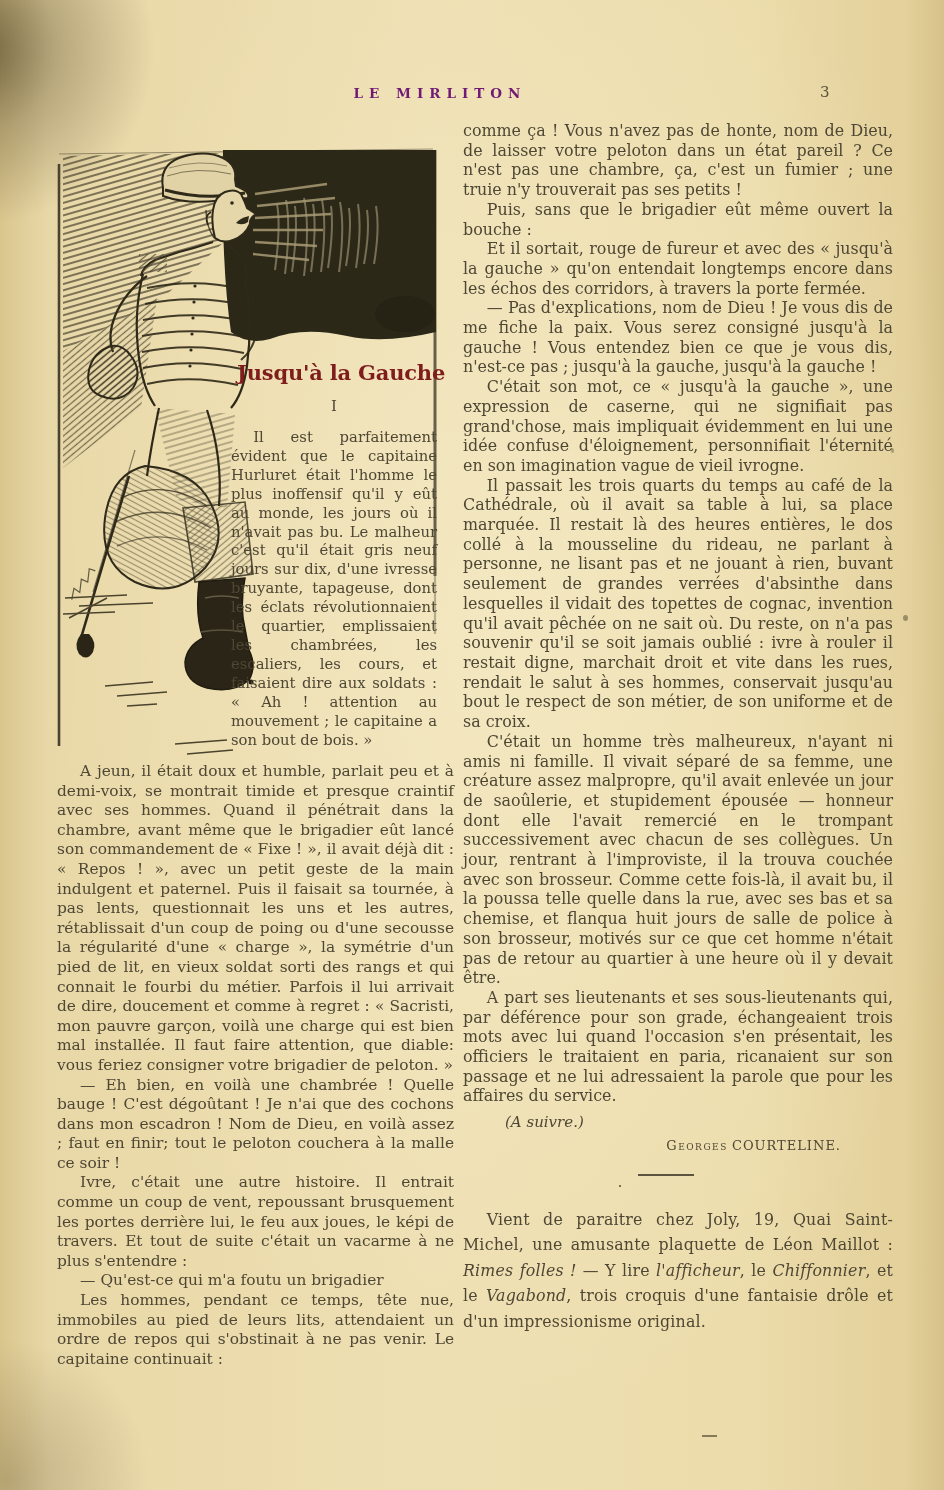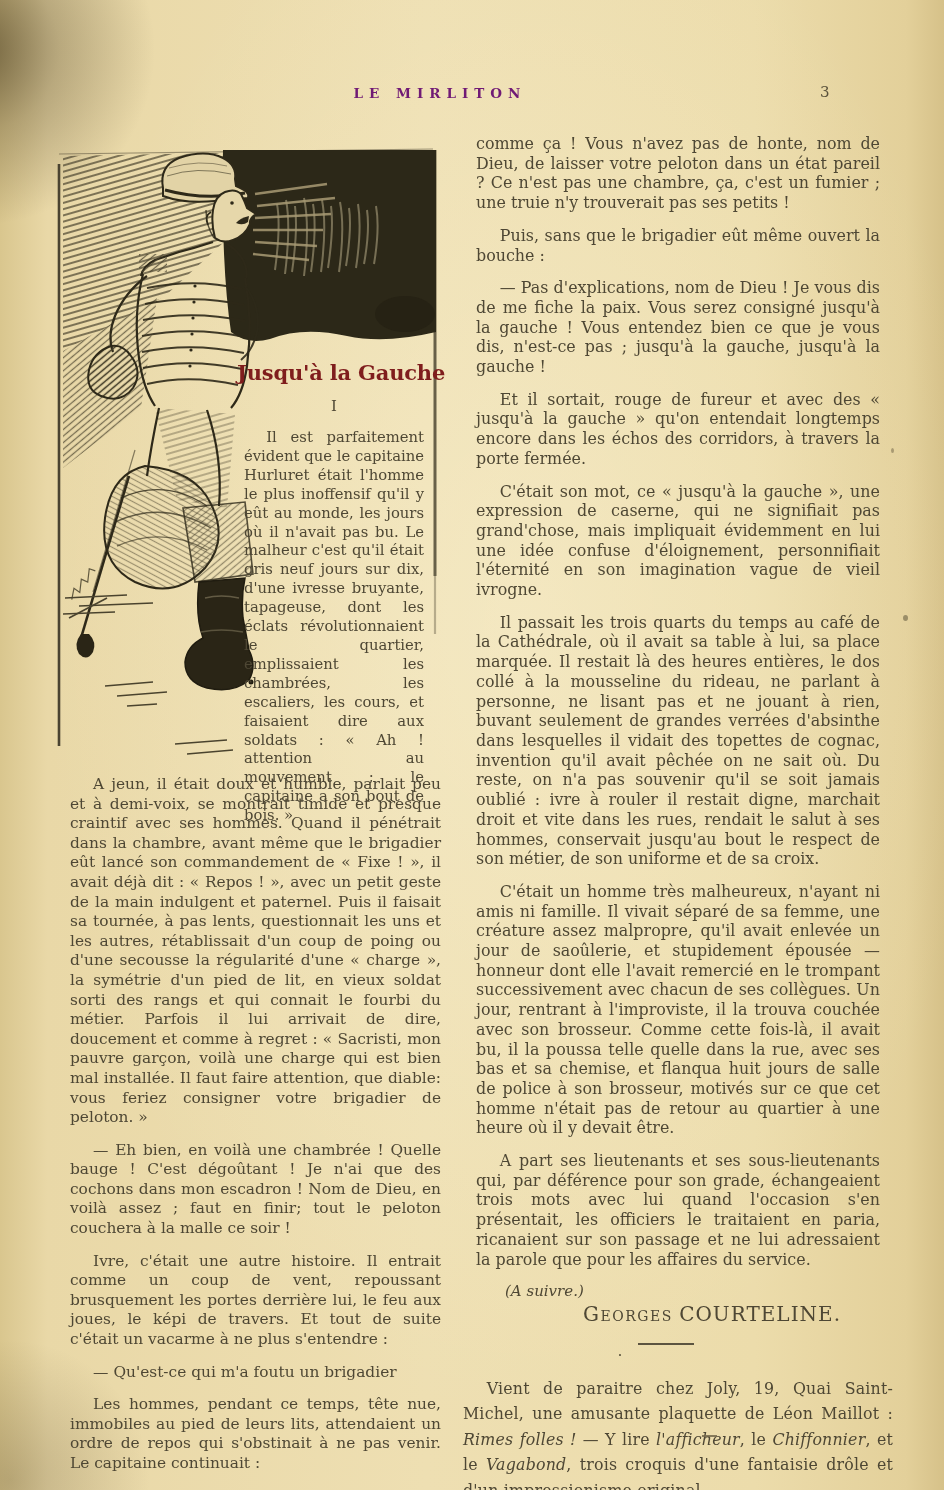--- a/index.html
+++ b/index.html
@@ -13,27 +13,27 @@
       radial-gradient(ellipse at 55% 42%, rgba(255,249,224,0.35) 0%, rgba(0,0,0,0) 65%),
       linear-gradient(90deg,#d9c68e 0%, #e9d8a7 5%, #eedfb2 45%, #ecdcab 80%, #e3d09a 96%, #d6c189 100%);
   }
   .masthead-row{position:absolute;left:0;top:83px;width:880px;text-align:center;}
   .masthead{display:inline-block;font-size:13.5px;letter-spacing:6px;color:#701a75;font-weight:bold;}
   .page-number{position:absolute;left:820px;top:83px;font-size:15px;color:#5a523c;}
   .illustration{position:absolute;left:55px;top:146px;}
   .title-block{position:absolute;left:231px;top:360px;width:206px;}
   .article-title{margin:0;font-size:21px;font-weight:bold;letter-spacing:-0.2px;white-space:nowrap;color:#7f1d1d;padding-left:6px;}
   .chapter{margin-top:12px;text-align:center;font-size:15px;color:#4e4734;}
-  .p{margin:13px;text-align:justify;text-indent:1.5em;}
+  .p{margin:0;text-align:justify;text-indent:1.5em;}
   .intro{margin-top:13px;font-size:14.8px;line-height:18.9px;}
   .left-lower{position:absolute;left:57px;top:762px;width:397px;font-size:15.4px;line-height:19.6px;}
   .right-col{position:absolute;left:463px;top:121px;width:430px;font-size:15.9px;line-height:19.7px;}
   .noindent{text-indent:0;}
   .suivre{margin:7px 0 0 0;padding-left:42px;font-style:italic;font-size:15px;text-align:left;text-indent:0;}
-  .sig{margin:3px 0 0 0;text-align:right;padding-right:52px;font-size:20px;text-indent:0;}
+  .sig{margin:3px 0 0 0;text-align:right;padding-right:52px;font-size:13px;text-indent:0;}
   .sig .given{font-variant:small-caps;letter-spacing:1.5px;}
   .sig .family{letter-spacing:1px;}
   .rule{width:56px;height:0;border-top:2px solid #5c5440;margin:18px auto 0 auto;transform:translateX(-12px);}
   .ruledot{text-align:center;margin-top:1px;font-size:14px;transform:translateX(-58px);line-height:10px;}
   .notice{margin:20px 0 4px 0;font-size:15.8px;line-height:25.5px;letter-spacing:0.2px;text-align:justify;text-indent:1.5em;}
   .notice i{font-style:italic;}
   .bottom-dash{position:absolute;left:702px;top:1435px;width:15px;height:2px;background:#74694b;opacity:0.85;}
   .edge-speck{position:absolute;left:903px;top:615px;width:5px;height:6px;border-radius:50%;background:rgba(95,85,58,0.55);}
   .edge-speck2{position:absolute;left:891px;top:448px;width:3px;height:5px;border-radius:50%;background:rgba(95,85,58,0.45);}
 </style>
@@ -176,22 +176,22 @@
   <p class="p">A jeun, il était doux et humble, parlait peu et à demi-voix, se montrait timide et presque craintif avec ses hommes. Quand il pénétrait dans la chambre, avant même que le brigadier eût lancé son commandement de « Fixe ! », il avait déjà dit : « Repos ! », avec un petit geste de la main indulgent et paternel. Puis il faisait sa tournée, à pas lents, questionnait les uns et les autres, rétablissait d'un coup de poing ou d'une secousse la régularité d'une « charge », la symétrie d'un pied de lit, en vieux soldat sorti des rangs et qui connait le fourbi du métier. Parfois il lui arrivait de dire, doucement et comme à regret : « Sacristi, mon pauvre garçon, voilà une charge qui est bien mal installée. Il faut faire attention, que diable: vous feriez consigner votre brigadier de peloton. »</p>
   <p class="p">— Eh bien, en voilà une chambrée ! Quelle bauge ! C'est dégoûtant ! Je n'ai que des cochons dans mon escadron ! Nom de Dieu, en voilà assez ; faut en finir; tout le peloton couchera à la malle ce soir !</p>
   <p class="p">Ivre, c'était une autre histoire. Il entrait comme un coup de vent, repoussant brusquement les portes derrière lui, le feu aux joues, le képi de travers. Et tout de suite c'était un vacarme à ne plus s'entendre :</p>
   <p class="p">— Qu'est-ce qui m'a foutu un brigadier</p>
   <p class="p">Les hommes, pendant ce temps, tête nue, immobiles au pied de leurs lits, attendaient un ordre de repos qui s'obstinait à ne pas venir. Le capitaine continuait :</p>
 </div>
 
 <div class="right-col">
   <p class="p noindent">comme ça ! Vous n'avez pas de honte, nom de Dieu, de laisser votre peloton dans un état pareil ? Ce n'est pas une chambre, ça, c'est un fumier ; une truie n'y trouverait pas ses petits !</p>
   <p class="p">Puis, sans que le brigadier eût même ouvert la bouche :</p>
+  <p class="p">Et il sortait, rouge de fureur et avec des « jusqu'à la gauche » qu'on entendait longtemps encore dans les échos des corridors, à travers la porte fermée.</p>
   <p class="p">— Pas d'explications, nom de Dieu ! Je vous dis de me fiche la paix. Vous serez consigné jusqu'à la gauche ! Vous entendez bien ce que je vous dis, n'est-ce pas ; jusqu'à la gauche, jusqu'à la gauche !</p>
-  <p class="p">Et il sortait, rouge de fureur et avec des « jusqu'à la gauche » qu'on entendait longtemps encore dans les échos des corridors, à travers la porte fermée.</p>
   <p class="p">C'était son mot, ce « jusqu'à la gauche », une expression de caserne, qui ne signifiait pas grand'chose, mais impliquait évidemment en lui une idée confuse d'éloignement, personnifiait l'éternité en son imagination vague de vieil ivrogne.</p>
   <p class="p">Il passait les trois quarts du temps au café de la Cathédrale, où il avait sa table à lui, sa place marquée. Il restait là des heures entières, le dos collé à la mousseline du rideau, ne parlant à personne, ne lisant pas et ne jouant à rien, buvant seulement de grandes verrées d'absinthe dans lesquelles il vidait des topettes de cognac, invention qu'il avait pêchée on ne sait où. Du reste, on n'a pas souvenir qu'il se soit jamais oublié : ivre à rouler il restait digne, marchait droit et vite dans les rues, rendait le salut à ses hommes, conservait jusqu'au bout le respect de son métier, de son uniforme et de sa croix.</p>
   <p class="p">C'était un homme très malheureux, n'ayant ni amis ni famille. Il vivait séparé de sa femme, une créature assez malpropre, qu'il avait enlevée un jour de saoûlerie, et stupidement épousée — honneur dont elle l'avait remercié en le trompant successivement avec chacun de ses collègues. Un jour, rentrant à l'improviste, il la trouva couchée avec son brosseur. Comme cette fois-là, il avait bu, il la poussa telle quelle dans la rue, avec ses bas et sa chemise, et flanqua huit jours de salle de police à son brosseur, motivés sur ce que cet homme n'était pas de retour au quartier à une heure où il y devait être.</p>
   <p class="p">A part ses lieutenants et ses sous-lieutenants qui, par déférence pour son grade, échangeaient trois mots avec lui quand l'occasion s'en présentait, les officiers le traitaient en paria, ricanaient sur son passage et ne lui adressaient la parole que pour les affaires du service.</p>
   <p class="suivre">(A suivre.)</p>
   <p class="sig"><span class="given">Georges</span> <span class="family">COURTELINE.</span></p>
   <div class="rule"></div>
   <div class="ruledot">.</div>
   <p class="notice"><span>Vient de paraitre chez Joly, 19, Quai Saint-Michel, une amusante plaquette de Léon Maillot : </span><i>Rimes folles !</i><span> — Y lire </span><i>l'afficheur</i><span>, le </span><i>Chiffonnier</i><span>, et le </span><i>Vagabond</i><span>, trois croquis d'une fantaisie drôle et d'un impressionisme original.</span></p>
 </div>

